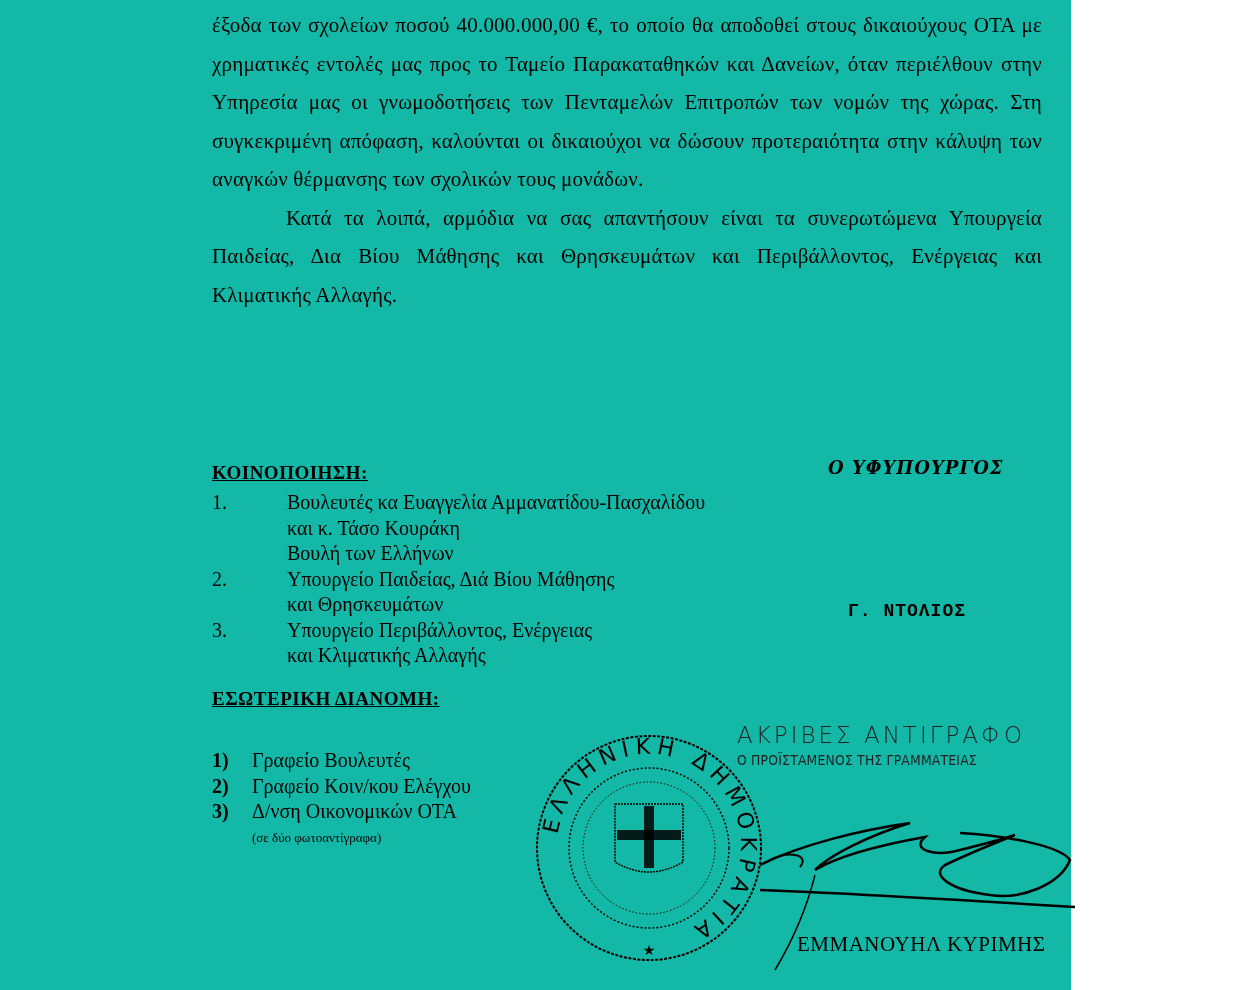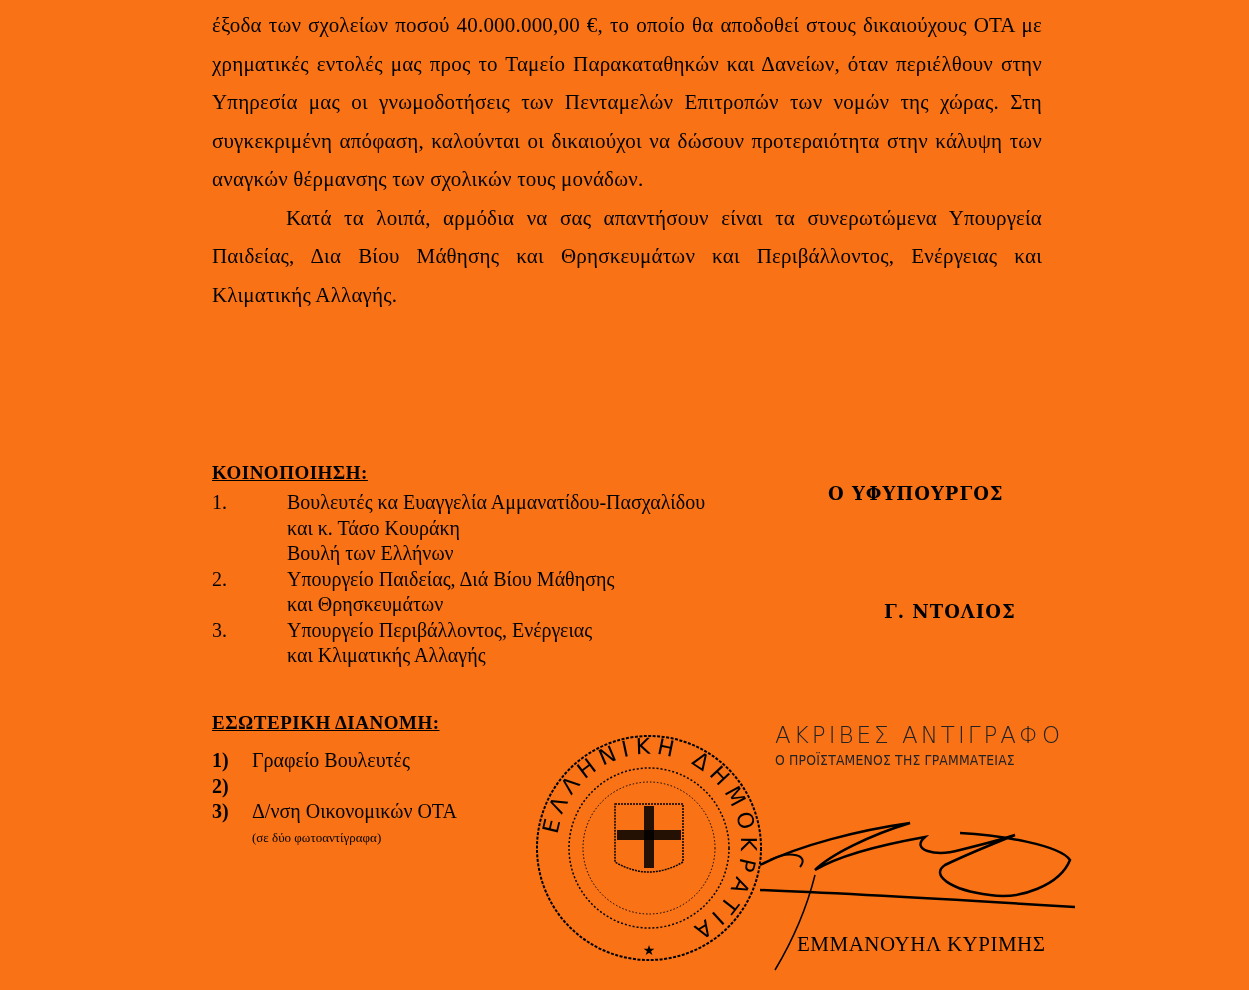--- a/index.html
+++ b/index.html
@@ -1,49 +1,49 @@
 <!DOCTYPE html>
 <html><head>
 <meta charset="utf-8">
 <style>
   html, body { margin: 0; padding: 0; background: #ffffff; }
   body { width: 1249px; height: 990px; position: relative; overflow: hidden; color: #000; }
-  .page { position: absolute; left: 0; top: 0; width: 1249px; height: 990px; background: #f97316; }
+  .page { position: absolute; left: 0; top: 0; width: 1071px; height: 990px; background: #14b8a6; }
   .body-text {
     position: absolute; left: 212px; top: 6px; width: 830px;
     font-family: "Liberation Serif", "DejaVu Serif", serif;
     font-size: 21px; line-height: 38.5px; text-align: justify;
     letter-spacing: 0.2px;
   }
   .body-text p { margin: 0; }
   .body-text .indent { text-indent: 74px; }
   .cc-title, .internal-title {
     position: absolute; left: 212px;
     font-family: "Liberation Serif", "DejaVu Serif", serif;
     font-weight: bold; font-size: 19px; text-decoration: underline; letter-spacing: 0.5px;
   }
   .cc-title { top: 462px; }
-  .internal-title { top: 712px; }
+  .internal-title { top: 688px; }
   .list { position: absolute; left: 212px; font-family: "Liberation Serif", "DejaVu Serif", serif; font-size: 20px; line-height: 25.5px; margin: 0; padding: 0; list-style: none; }
   .cc-list { top: 490px; }
   .cc-list li { display: flex; }
   .cc-list .num { width: 36px; flex: none; }
   .cc-list .lines span { display: block; margin-left: 39px; }
   .internal-list { top: 748px; line-height: 25.5px; }
   .internal-list li { display: flex; }
   .internal-list .num { width: 40px; flex: none; font-weight: bold; }
   .internal-list .lines span { display: block; }
   .internal-list .note { font-size: 13px; }
   .signer-title, .signer-name {
     position: absolute; font-family: "DejaVu Serif", "Liberation Serif", serif;
     font-weight: bold; font-size: 18px; letter-spacing: 1px;
   }
-  .signer-title { left: 828px; top: 483px; }
-  .signer-name { left: 884px; top: 601px; }
-  .copy-stamp { position: absolute; left: 775px; top: 722px; font-family: "DejaVu Sans", "Liberation Sans", sans-serif; color: #222; }
+  .signer-title { left: 828px; top: 457px; font-style: italic; }
+  .signer-name { left: 848px; top: 601px; font-family: Liberation Mono, monospace; }
+  .copy-stamp { position: absolute; left: 737px; top: 722px; font-family: "DejaVu Sans", "Liberation Sans", sans-serif; color: #222; }
   .copy-stamp .big { font-size: 23px; letter-spacing: 3px; font-weight: 300; }
   .copy-stamp .small { font-size: 13.5px; letter-spacing: 0.2px; margin-top: 4px; transform: scaleX(0.92); transform-origin: left; }
   .official-name { position: absolute; left: 797px; top: 932px; font-family: "Liberation Serif", "DejaVu Serif", serif; font-size: 21px; letter-spacing: 0.5px; }
   .seal { position: absolute; left: 532px; top: 722px; width: 235px; height: 250px; }
   .signature { position: absolute; left: 760px; top: 805px; width: 330px; height: 180px; }
 </style>
 </head>
 <body>
 
 <div class="page">
@@ -85,20 +85,23 @@
   <div class="internal-title">ΕΣΩΤΕΡΙΚΗ ΔΙΑΝΟΜΗ:</div>
   <ul class="list internal-list">
     <li>
       <span class="num">1)</span>
       <span class="lines">
           <span>Γραφείο Βουλευτές</span>
         </span>
     </li>
     <li>
       <span class="num">2)</span>
+      <span class="lines">
+          <span>Γραφείο Κοιν/κου Ελέγχου</span>
+        </span>
     </li>
     <li>
       <span class="num">3)</span>
       <span class="lines">
         <span>Δ/νση Οικονομικών ΟΤΑ</span>
         <span class="note">(σε δύο φωτοαντίγραφα)</span>
       </span>
     </li>
   </ul>
 

